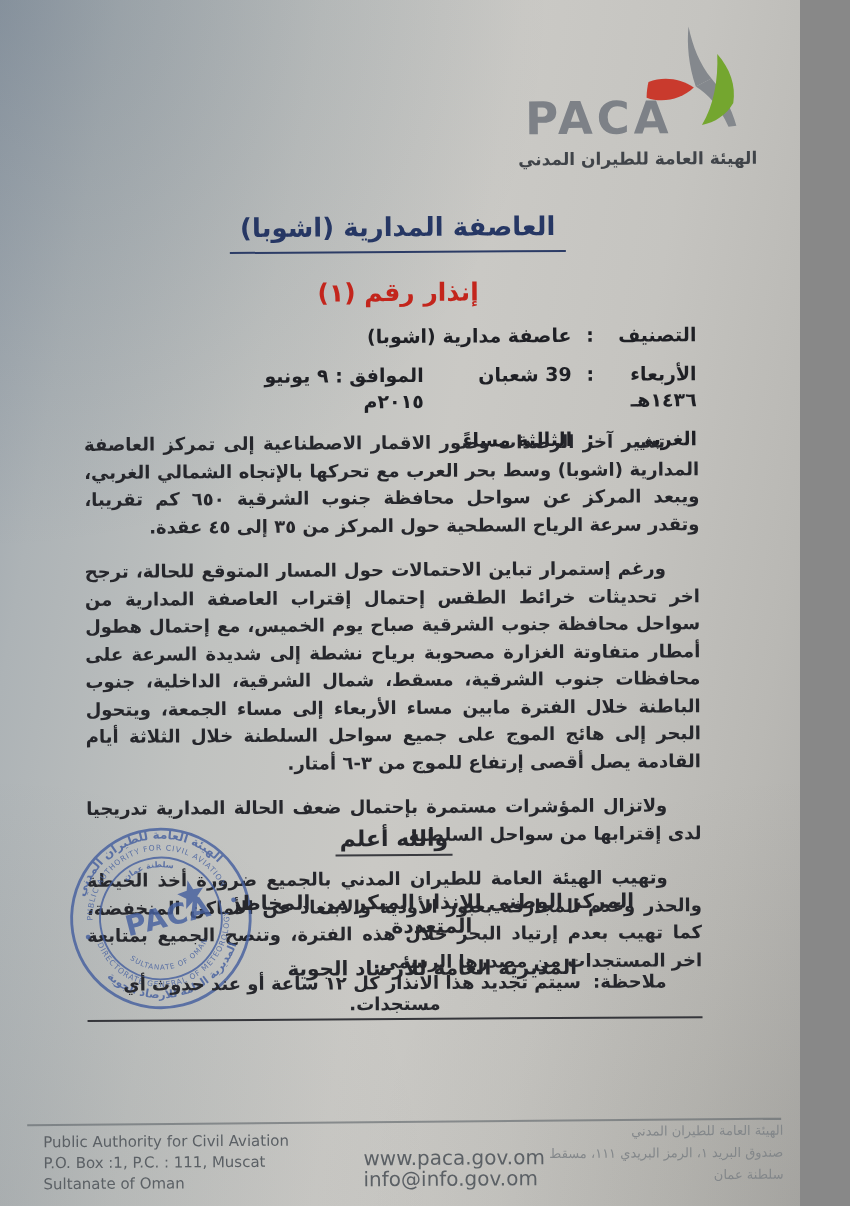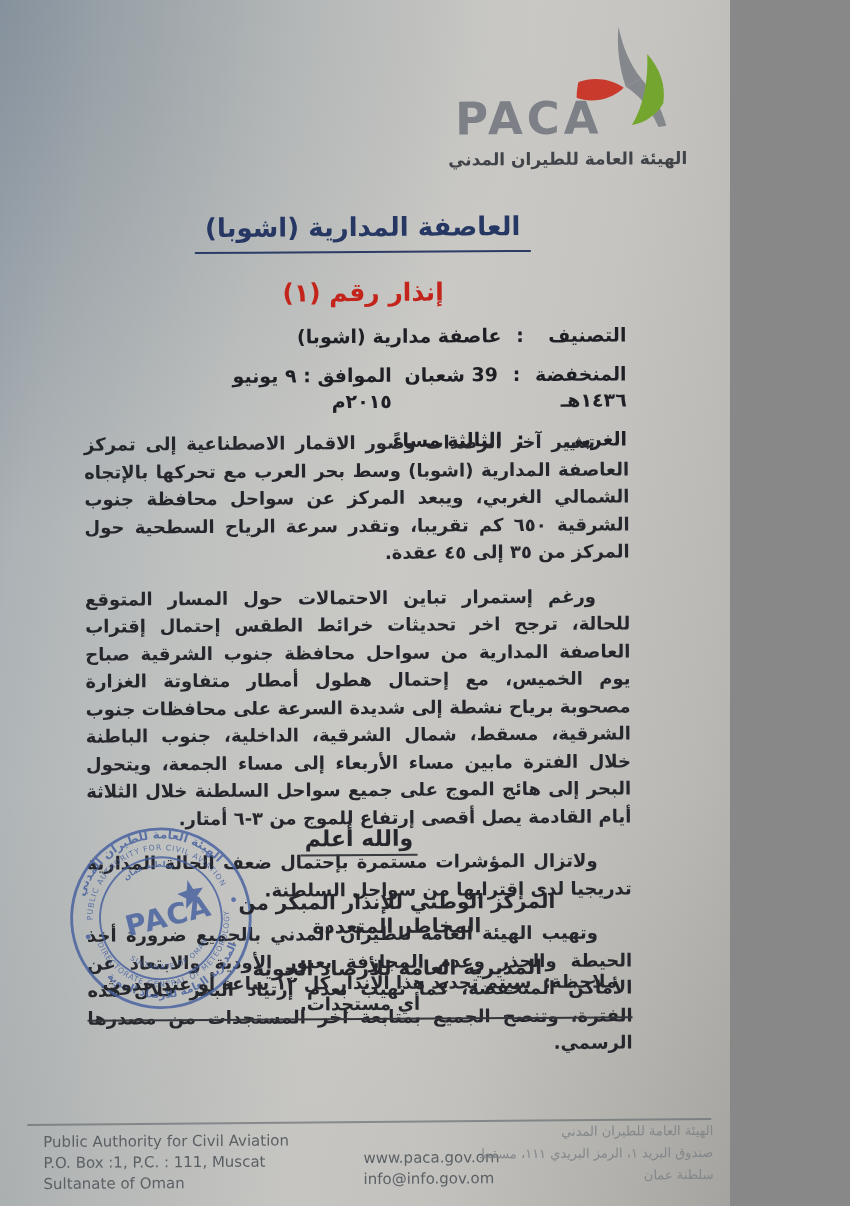--- a/index.html
+++ b/index.html
@@ -1,17 +1,17 @@
 <!DOCTYPE html>
 <html lang="ar"><head>
 <meta charset="utf-8">
 <style>
   html,body{margin:0;padding:0;background:#888;}
   .page{
-    position:relative; width:730px; height:1206px; overflow:hidden;
+    position:relative; width:800px; height:1206px; overflow:hidden;
     font-family:"DejaVu Sans", sans-serif;
     background:
       radial-gradient(circle at 0% 0%, rgba(60,80,100,0.22), rgba(60,80,100,0) 38%),
       radial-gradient(circle at 0% 100%, rgba(60,70,80,0.10), rgba(60,70,80,0) 30%),
       radial-gradient(circle at 100% 100%, rgba(80,80,70,0.10), rgba(80,80,70,0) 30%),
       linear-gradient(100deg,#9aa3ac 0%,#adb3b6 12%,#c0c2c0 32%,#cac9c5 52%,#c5c4c0 70%,#b9b8b4 88%,#aeadaa 100%);
     color:#26272c;
   }
   .tilt{position:absolute; inset:0; transform:rotate(-0.35deg);}
   
@@ -52,21 +52,21 @@
   .note-wrap{position:absolute; top:972px; left:85px; right:100px; text-align:center;}
   .note{display:inline-block; direction:rtl; font-size:18px; font-weight:bold;
     border-bottom:2px solid #35363b; padding:0 2px 4px;}
   .note .note-label{font-weight:bold;}
   .note .note-text{margin-right:6px; font-weight:bold;}
   
   .footer-line{position:absolute; top:1121px; left:24px; right:22px; height:2px;
     background:#646a6e; opacity:0.65; transform:rotate(-0.15deg);}
   .footer-left{position:absolute; top:1130px; left:40px; font-size:15px; color:#5b6065;
     line-height:21px; font-weight:500;}
-  .footer-center{position:absolute; top:1148px; left:360px; font-size:15px; color:#5b6065;
+  .footer-center{position:absolute; top:1148px; left:360px; font-size:20px; color:#5b6065;
     line-height:21px;}
   .footer-right{position:absolute; top:1122px; right:20px; text-align:right; direction:rtl;
     font-size:13px; color:#83878a; line-height:22px;}
   
   .stamp text{fill:#46609f; font-family:"DejaVu Sans", sans-serif;}
   .stamp .arc-ar{font-size:12.5px; font-weight:bold;}
   .stamp .arc-en{font-size:8px; letter-spacing:1px;}
   .stamp .arc-sm{font-size:8.5px; font-weight:bold;}
   .stamp .ctr{font-size:30px; font-weight:bold; letter-spacing:1px;}
 </style>
@@ -98,21 +98,21 @@
       <div class="row">
         <span class="m-main">
           <span class="m-label">التصنيف</span>
           <span class="m-sep">:</span>
           <span class="m-value">عاصفة مدارية (اشوبا)</span>
         </span>
         <span class="m-extra"></span>
       </div>
       <div class="row">
         <span class="m-main">
-          <span class="m-label">المنخفضة</span>
+          <span class="m-label">الأربعاء</span>
           <span class="m-sep">:</span>
           <span class="m-value">39 شعبان ١٤٣٦هـ</span>
         </span>
         <span class="m-extra">الموافق : ٩ يونيو ٢٠١٥م</span>
       </div>
       <div class="row">
         <span class="m-main">
           <span class="m-label">الغربي</span>
           <span class="m-sep">:</span>
           <span class="m-value">الثالثة مساءً</span>

